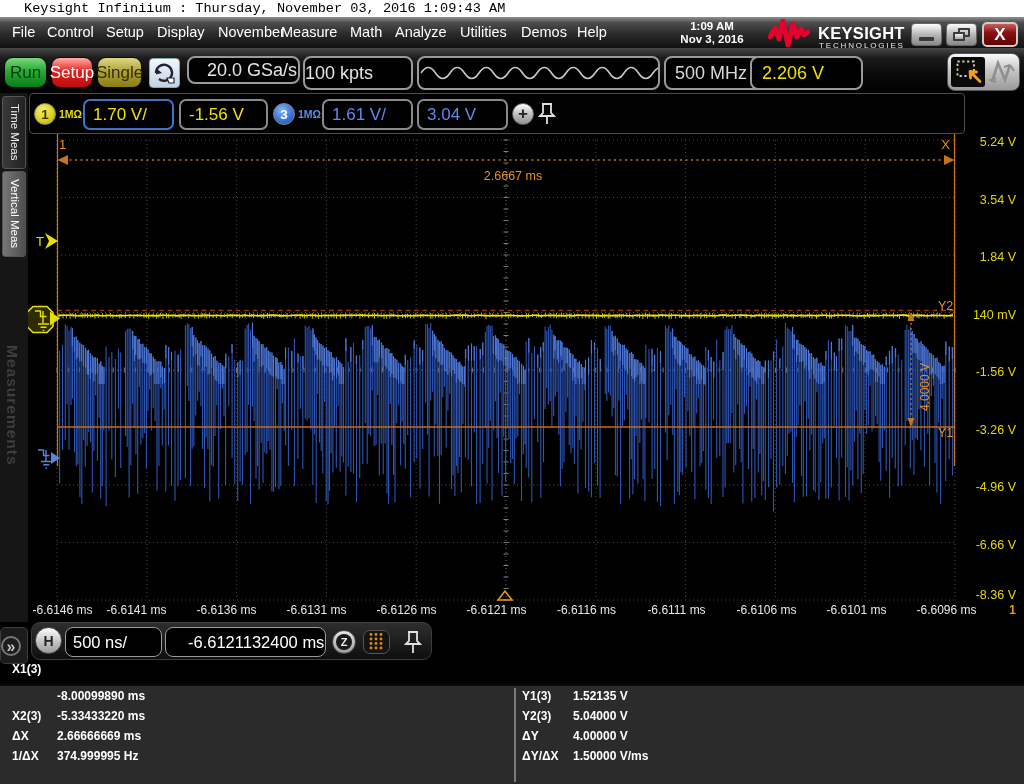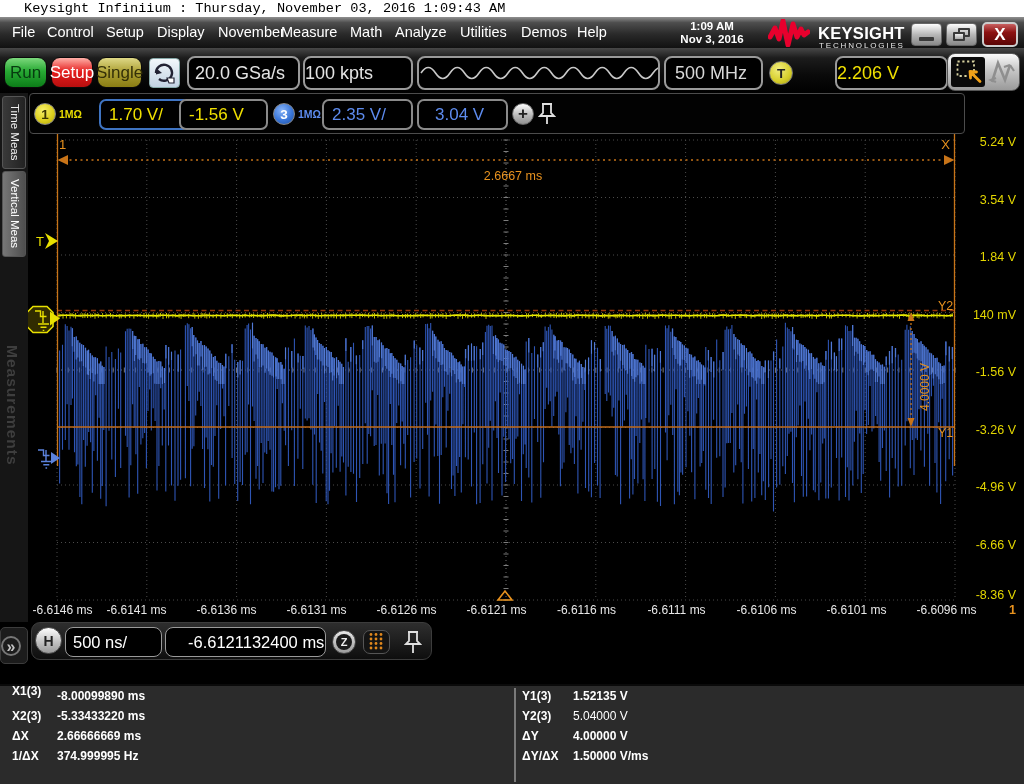--- a/index.html
+++ b/index.html
@@ -46,52 +46,52 @@
     <div class="abs" style="left:0;top:48px;width:1024px;height:45px;background:linear-gradient(#484848 0%,#1c1c1c 22%,#0a0a0a 60%,#000 100%)">
 <div class="btn" style="left:4px;top:9px;width:43px;height:31px;background:linear-gradient(#7cd87c 0%,#28aa34 45%,#0c7d18 100%);color:#073c10">Run</div>
 <div class="btn" style="left:51px;top:9px;width:42px;height:31px;background:linear-gradient(#ffb0a8 0%,#e41c1c 48%,#b80f0f 100%);color:#fff">Setup</div>
 <div class="btn" style="left:97px;top:9px;width:45px;height:31px;background:linear-gradient(#ded886 0%,#aca034 48%,#8a7d14 100%);color:#343008">Single</div>
 <div class="abs" style="left:149px;top:10px;width:31px;height:30px;border-radius:4px;background:linear-gradient(#f2f7fb,#c2d2e2);border:1px solid #8aa">
 <svg width="29" height="28" viewBox="0 0 29 28">
           <path d="M6 14 a8 8 0 1 1 3 6" stroke="#223" stroke-width="2.4" fill="none"></path>
           <path d="M6 9 L6 15.5 L12 14 Z" fill="#223"></path>
           <path d="M17 19 h7 v5 h-5 Z" fill="#fff" stroke="#223" stroke-width="1.2"></path>
         </svg></div>
-<div class="fld" style="left:187px;top:8px;width:113px;height:34px;padding-left:6px">20.0 GSa/s</div>
+<div class="fld" style="left:187px;top:8px;width:113px;height:28px;padding-left:18px">20.0 GSa/s</div>
 <div class="fld" style="left:303px;top:8px;width:110px;height:34px;">100 kpts</div>
 <div class="fld" style="left:417px;top:8px;width:243px;height:34px">
 <svg width="239" height="30" viewBox="0 0 239 30">
           <path d="M2 15 q7.25 -11 14.5 0 t14.5 0 t14.5 0 t14.5 0 t14.5 0 t14.5 0 t14.5 0 t14.5 0 t14.5 0 t14.5 0 t14.5 0 t14.5 0 t14.5 0 t14.5 0 t14.5 0 t14.5 0 t14.5 0" stroke="#c8c8c8" stroke-width="1.6" fill="none"></path>
         </svg>
       </div>
 <div class="fld" style="left:664px;top:8px;width:99px;height:34px;padding-left:9px;color:#d8d8d8">500 MHz</div>
 <div class="abs" style="left:769px;top:13px;width:24px;height:24px;border-radius:50%;background:radial-gradient(circle at 40% 32%,#f2ee80,#d6ce2a 60%,#a89e10);border:1px solid #777;color:#222;font-size:13.5px;font-weight:bold;text-align:center;line-height:24px">T</div>
-<div class="fld" style="left:835px;top:8px;width:113px;height:34px;color:#f0e000">2.206 V</div>
+<div class="fld" style="left:750px;top:8px;width:113px;height:34px;padding-left:10px;color:#f0e000">2.206 V</div>
 <div class="abs" style="left:947px;top:5px;width:73px;height:38px;border-radius:8px;background:linear-gradient(#fafafa 0%,#c6c6c6 45%,#9a9a9a 100%);border:1px solid #555">
 <div class="abs" style="left:3px;top:3px;width:34px;height:30px;background:#0a0a0a;border-radius:3px">
 <svg width="34" height="30" viewBox="0 0 34 30">
 <rect x="6.5" y="4.5" width="16.5" height="14.5" fill="none" stroke="#d8d2a0" stroke-width="1.8" stroke-dasharray="2.2 2.6"></rect>
 <path d="M19 14.5 L29 24.5 M19 14.5 l0.5 6.5 M19 14.5 l6.5 0.5" stroke="#f0a018" stroke-width="2.8" stroke-linecap="round"></path>
 </svg></div>
 <svg class="abs" style="left:38px;top:2px" width="33" height="33" viewBox="0 0 33 33">
 <path d="M6 26 L12 7 L19 24 L24 9" stroke="#8f8f8f" stroke-width="2.6" fill="none"></path>
 <path d="M24 9 l4 6 M24 9 l-6 2" stroke="#8f8f8f" stroke-width="2.2" fill="none"></path>
 <path d="M10 22 l-5 2 l5 2" stroke="#8f8f8f" stroke-width="2.2" fill="none"></path>
 </svg>
 </div>
 </div>
     <div class="abs" style="left:29px;top:93px;width:936px;height:41px;background:#020202;border:1px solid #4c4c4c;border-radius:4px">
 <div class="abs" style="left:4px;top:9px;width:22px;height:22px;border-radius:50%;background:radial-gradient(circle at 40% 32%,#f6f06a,#ddd020 55%,#b0a408);border:1px solid #888;color:#3a3400;font-size:13.5px;font-weight:bold;text-align:center;line-height:22px">1</div>
 <div class="abs" style="left:29px;top:14px;color:#e8dc00;font-size:10.5px;font-weight:bold">1MΩ</div>
-<div class="cfld" style="left:69px;top:5px;width:91px;height:31px;border-color:#3f74c2;color:#f0e000;padding-left:8px">1.70 V/</div>
+<div class="cfld" style="left:53px;top:5px;width:91px;height:31px;border-color:#3f74c2;color:#f0e000;padding-left:8px">1.70 V/</div>
 <div class="cfld" style="left:149px;top:5px;width:89px;height:31px;color:#f0e000;padding-left:8px">-1.56 V</div>
 <div class="abs" style="left:243px;top:9px;width:22px;height:22px;border-radius:50%;background:radial-gradient(circle at 40% 32%,#88b4f8,#3a76d8 55%,#1c4fa0);border:1px solid #888;color:#fff;font-size:13.5px;font-weight:bold;text-align:center;line-height:22px">3</div>
 <div class="abs" style="left:268px;top:14px;color:#5d8bee;font-size:10.5px;font-weight:bold">1MΩ</div>
-<div class="cfld" style="left:292px;top:5px;width:91px;height:31px;color:#5d8bee;padding-left:8px">2.35 V/</div>
-<div class="cfld" style="left:387px;top:5px;width:91px;height:31px;color:#5d8bee;padding-left:16px">3.04 V</div>
+<div class="cfld" style="left:292px;top:5px;width:91px;height:31px;color:#5d8bee;padding-left:8px">1.61 V/</div>
+<div class="cfld" style="left:387px;top:5px;width:91px;height:31px;color:#5d8bee;padding-left:8px">3.04 V</div>
 <div class="abs" style="left:482px;top:9px;width:22px;height:22px;border-radius:50%;background:linear-gradient(#fdfdfd,#bbb 55%,#909090);border:1px solid #666;color:#222;font-size:17px;font-weight:bold;text-align:center;line-height:20px">+</div>
 <svg class="abs" style="left:508px;top:7px" width="18" height="26" viewBox="0 0 18 26">
 <path d="M4 3 h10 M5 3 v9 l-3 3 h14 l-3 -3 v-9 M9 15 v8" stroke="#e0e0e0" stroke-width="1.8" fill="none"></path>
 </svg>
 </div>
     <div class="abs" style="left:0;top:93px;width:28px;height:529px;background:#161616;z-index:5">
 <div class="abs vtext" style="left:2px;top:3px;width:24px;height:73px;background:linear-gradient(90deg,#3a3a3a,#222);border:1px solid #555;border-radius:3px;color:#f0f0f0;font-size:11.5px;text-align:center;line-height:21px">Time Meas</div>
 <div class="abs vtext" style="left:2px;top:78px;width:24px;height:86px;background:linear-gradient(90deg,#777,#4e4e4e);border:1px solid #555;border-radius:3px;color:#fff;font-size:11.5px;text-align:center;line-height:21px">Vertical Meas</div>
 <div class="abs vtext" style="left:3px;top:252px;height:230px;color:#3e3e3e;font-size:15.5px;font-weight:bold;letter-spacing:1px">Measurements</div>
 </div>
@@ -202,28 +202,28 @@
             <circle cx="17" cy="17" r="1.4"></circle>
           </g>
         </svg></div>
 <div class="abs" style="left:372px;top:5px"><svg width="18" height="28" viewBox="0 0 18 28">
           <path d="M4 4 h10 M5 4 v9 l-3 3 h14 l-3 -3 v-9 M9 16 v9" stroke="#e0e0e0" stroke-width="1.8" fill="none"></path>
         </svg></div>
 </div>
 <div class="abs" style="left:0;top:684px;width:1024px;height:100px;background:#2b2b2b;border-top:2px solid #0a0a0a">
 <div class="abs" style="left:514px;top:2px;width:2px;height:94px;background:#7a7a7a"></div>
 </div>
-<div class="abs" style="left:12px;top:684px;font-size:12px;font-weight:bold;color:#fff">X1(3)</div>
+<div class="abs" style="left:12px;top:662px;font-size:12px;font-weight:bold;color:#fff">X1(3)</div>
     <div class="abs" style="left:57px;top:689px;font-size:12px;font-weight:bold;color:#fff">-8.00099890 ms</div>
     <div class="abs" style="left:12px;top:709px;font-size:12px;font-weight:bold;color:#fff">X2(3)</div>
     <div class="abs" style="left:57px;top:709px;font-size:12px;font-weight:bold;color:#fff">-5.33433220 ms</div>
     <div class="abs" style="left:12px;top:729px;font-size:12px;font-weight:bold;color:#fff">ΔX</div>
     <div class="abs" style="left:57px;top:729px;font-size:12px;font-weight:bold;color:#fff">2.66666669 ms</div>
     <div class="abs" style="left:12px;top:749px;font-size:12px;font-weight:bold;color:#fff">1/ΔX</div>
     <div class="abs" style="left:57px;top:749px;font-size:12px;font-weight:bold;color:#fff">374.999995 Hz</div>
     <div class="abs" style="left:522px;top:689px;font-size:12px;font-weight:bold;color:#fff">Y1(3)</div>
     <div class="abs" style="left:573px;top:689px;font-size:12px;font-weight:bold;color:#fff">1.52135 V</div>
     <div class="abs" style="left:522px;top:709px;font-size:12px;font-weight:bold;color:#fff">Y2(3)</div>
-    <div class="abs" style="left:573px;top:709px;font-size:12px;font-weight:normal;color:#fff">5.04000 V</div>
+    <div class="abs" style="left:573px;top:709px;font-size:12px;font-weight:bold;color:#fff">5.04000 V</div>
     <div class="abs" style="left:522px;top:729px;font-size:12px;font-weight:bold;color:#fff">ΔY</div>
     <div class="abs" style="left:573px;top:729px;font-size:12px;font-weight:bold;color:#fff">4.00000 V</div>
     <div class="abs" style="left:522px;top:749px;font-size:12px;font-weight:bold;color:#fff">ΔY/ΔX</div>
     <div class="abs" style="left:573px;top:749px;font-size:12px;font-weight:bold;color:#fff">1.50000 V/ms</div>
   </div>
 </body></html>

